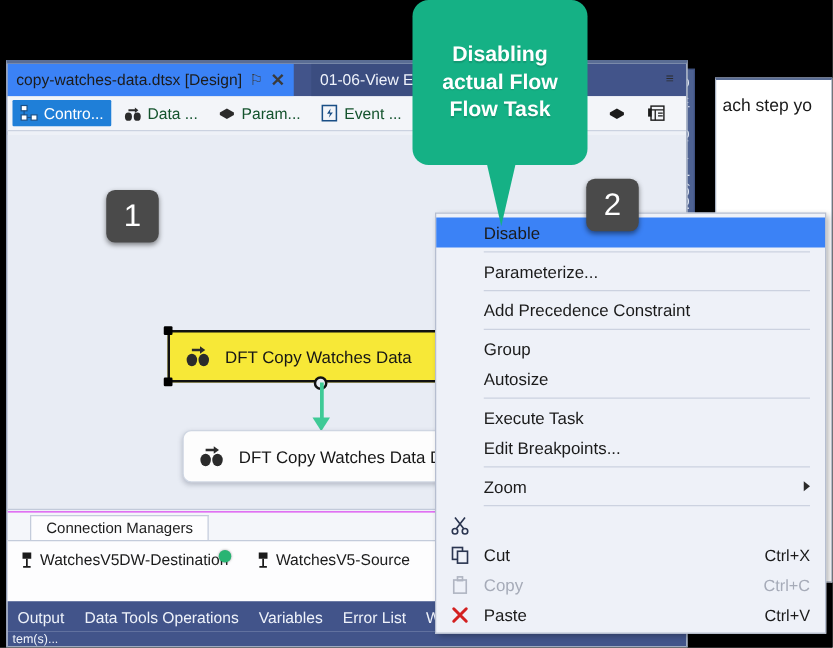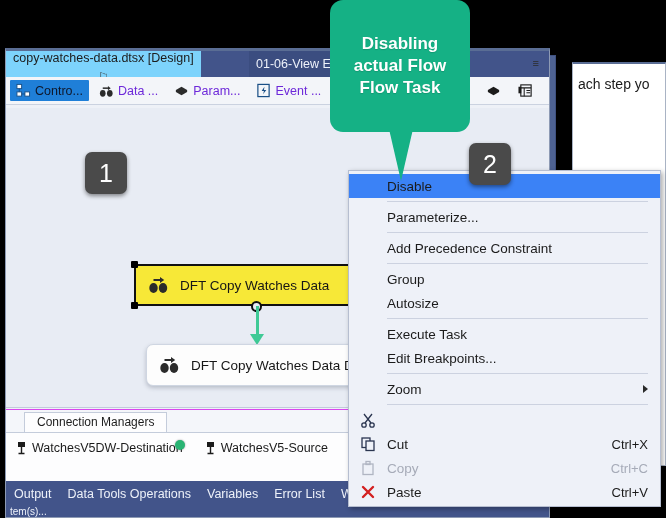--- a/index.html
+++ b/index.html
@@ -41,37 +41,37 @@
     overflow: hidden;
   }
 
   
   .tabstrip { position: relative; height: 26px; background: #42548a; }
   .tab {
     position: absolute; top: 0; height: 26px;
     display: flex; align-items: center; gap: 6px;
     padding: 0 7px; font-size: 12.5px; white-space: nowrap; cursor: default;
   }
-  .tab.active { left: 0; background: #7dd3fc; color: #1c1c1c; flex-direction: column; }
+  .tab.active { left: 0; background: #3b82f6; color: #1c1c1c; }
   .tab.inactive { left: 243px; background: #3b4d80; color: #eef2fa; padding-right: 18px; }
   .tab .pin, .tab .close { font-size: 12px; color: #3a3a3a; line-height: 1; }
   .tab .close { font-size: 14px; font-weight: 700; }
 
   
   .designer-toolbar {
     position: relative; height: 28px; background: #f3f5f9;
     border-bottom: 1px solid #cbd2e0;
     display: flex; align-items: center;
   }
   .dt-item {
     display: flex; align-items: center; gap: 4px;
     height: 21px; padding: 0 6px; margin-left: 4px;
-    font-size: 12.5px; color: #6d28d9; white-space: nowrap; cursor: default;
-  }
-  .dt-item.sel { background: #1f7fd8; color: #0f172a; border-radius: 1px; }
+    font-size: 12.5px; color: #14532d; white-space: nowrap; cursor: default;
+  }
+  .dt-item.sel { background: #1f7fd8; color: #ffffff; border-radius: 1px; }
   .dt-ico { width: 15px; height: 15px; display: inline-block; flex: none; }
   .dt-right { position: absolute; right: 6px; top: 5px; font-size: 11px; color: #2b2b2b; }
   .dt-item.right-ico { margin-left: 0; }
 
   
   .canvas {
     position: absolute; left: 0; top: 57px; right: 0; height: 300px;
     background: #e8ecf4; border-bottom: 1px solid #c2cada; overflow: hidden;
   }
 

